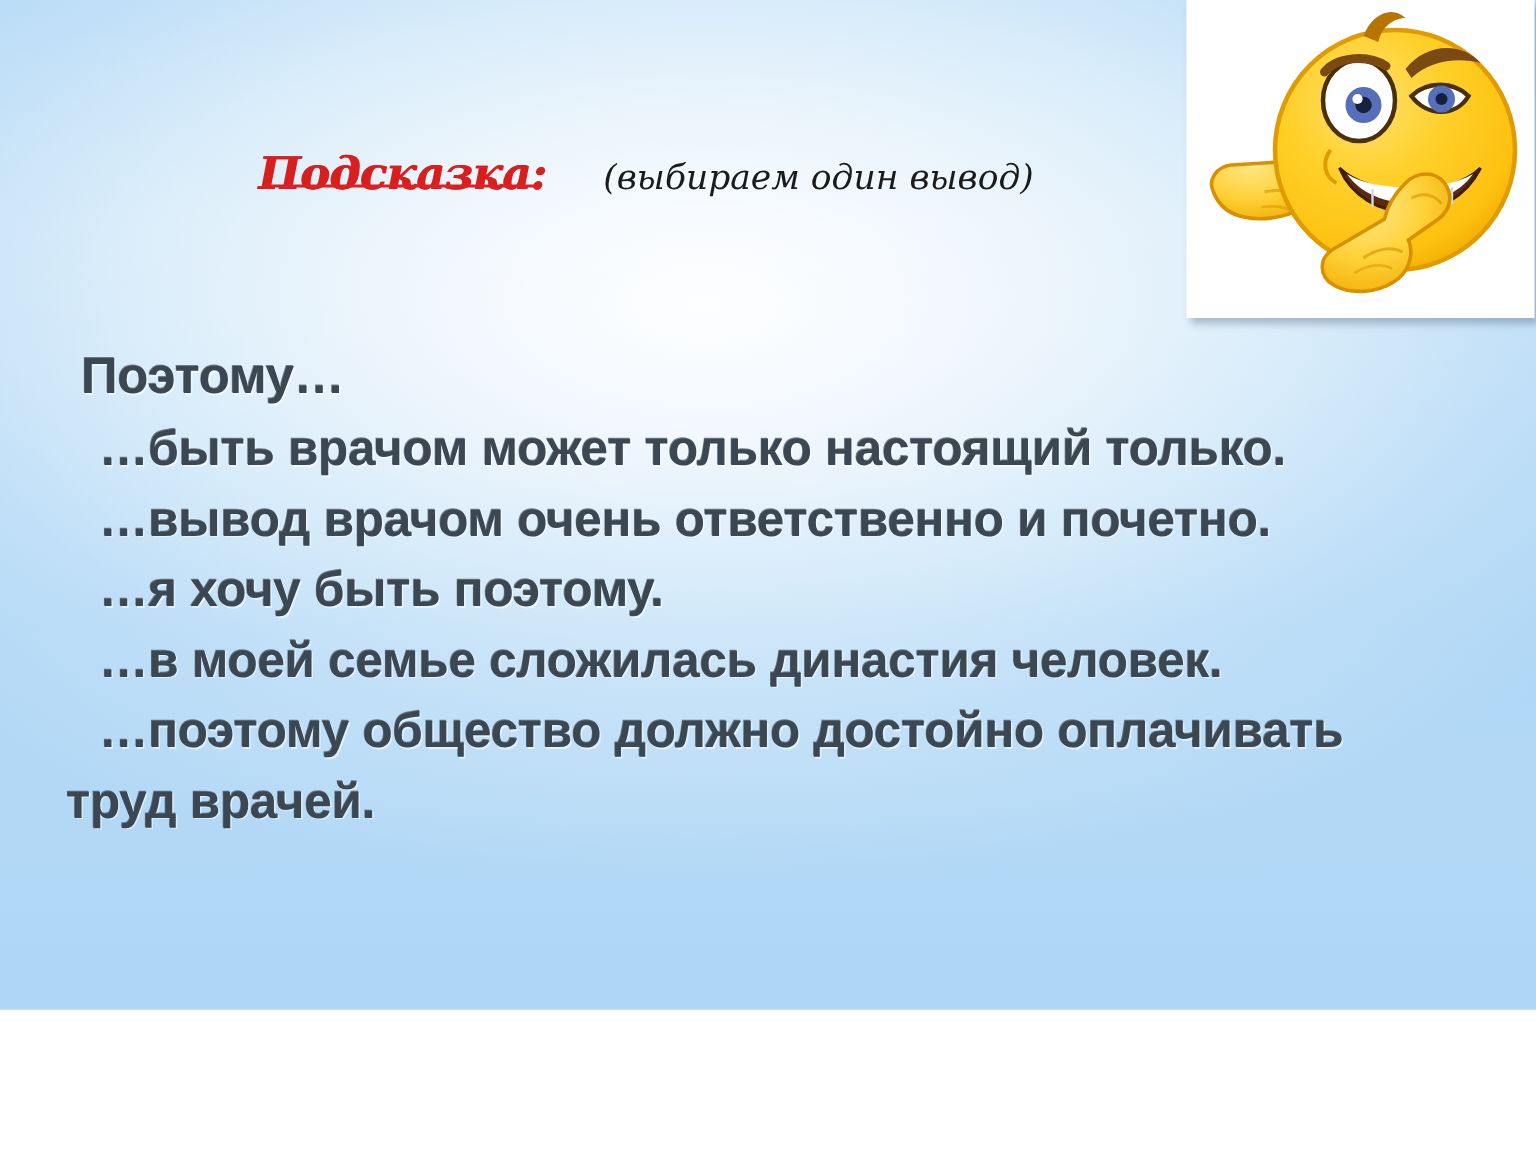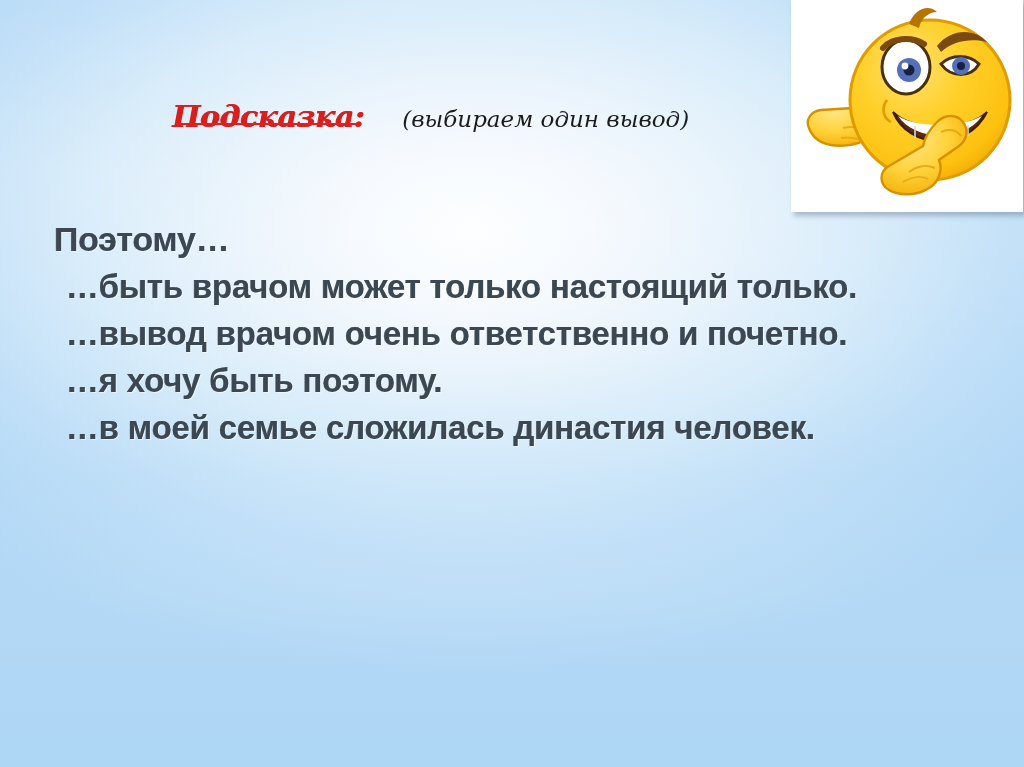--- a/index.html
+++ b/index.html
@@ -9,21 +9,21 @@
   body {
     width: 1024px;
     height: 767px;
     overflow: hidden;
     font-family: "Liberation Sans", sans-serif;
   }
 
   #slide {
     position: relative;
     width: 1024px;
-    height: 767px;
+    height: 673px;
     overflow: hidden;
     background-color: #aed7f5;
     background-image:
       radial-gradient(ellipse 72% 58% at 46% 30%,
         #fdfeff 0%,
         #f6fafe 16%,
         #eaf4fc 32%,
         #d8ecfa 52%,
         #c2e0f8 72%,
         #aed6f5 100%);
@@ -92,21 +92,21 @@
     background: #ffffff;
     box-shadow: 3px 4px 5px rgba(60,80,105,0.33);
     overflow: hidden;
   }
   .pic-frame svg { display: block; width: 232px; height: 212px; }
 
   
   .body-text {
     position: absolute;
     left: 44px;
-    top: 216px;
+    top: 228px;
     width: 905px;
     font-family: "Liberation Sans", sans-serif;
     font-weight: bold;
     font-size: 33px;
     line-height: 47px;
     color: #3b4752;
     letter-spacing: -0.2px;
     text-shadow: 1px 1px 0 rgba(255,255,255,0.55),
                  -0.4px -0.4px 0 rgba(25,32,40,0.55);
   }
@@ -194,15 +194,16 @@
       </g>
     </svg>
   </div>
 
   <div class="body-text">
     <p class="first">Поэтому…</p>
     <p>…быть врачом может только настоящий только.</p>
     <p>…вывод врачом очень ответственно и почетно.</p>
     <p>…я хочу быть поэтому.</p>
     <p>…в моей семье сложилась династия человек.</p>
+    <p>…поэтому общество должно достойно оплачивать труд врачей.</p>
   </div>
 
 </div>
 
 </body></html>

